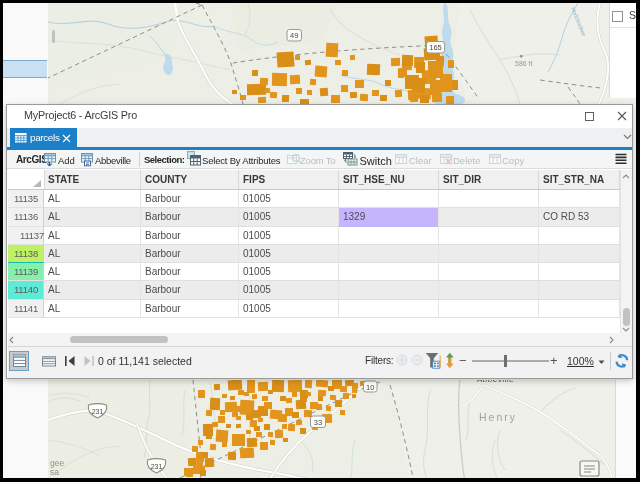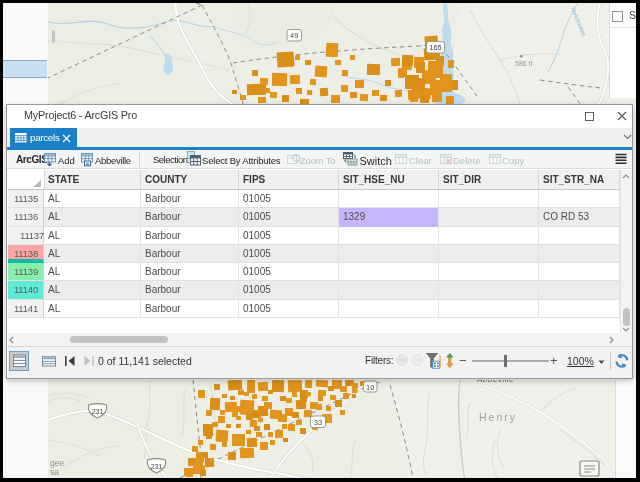--- a/index.html
+++ b/index.html
@@ -316,21 +316,21 @@
 <div class="abs" style="left:58px;top:154.5px;font-size:9.5px;font-weight:normal;color:#262626;white-space:nowrap;">Add</div>
 <svg class="abs" style="left:81px;top:153px;" width="13" height="14">
 <rect x="0.5" y="0.5" width="11" height="8.5" fill="#eef4f8" stroke="#6d94b4"></rect>
 <rect x="0.5" y="0.5" width="11" height="2.3" fill="#aac7dd" stroke="#6d94b4"></rect>
 <path d="M0.5 5.6 H11.5 M4.2 2.8 V9 M7.8 2.8 V9" stroke="#6d94b4" stroke-width="0.9"></path>
 <rect x="3.5" y="8" width="6" height="4.8" fill="#fff" stroke="#2f5f8f" stroke-width="0.9"></rect>
 <path d="M5 9.9 H8 M5 11.4 H8" stroke="#2f5f8f" stroke-width="0.8"></path>
 </svg>
 <div class="abs" style="left:95px;top:154.5px;font-size:9.5px;font-weight:normal;color:#262626;letter-spacing:-0.3px;white-space:nowrap;">Abbeville</div>
 <div class="abs" style="left:139px;top:152px;width:1px;height:15px;background:#d2d2d2;"></div>
-<div class="abs" style="left:153px;top:154px;font-size:9.5px;font-weight:normal;color:#262626;letter-spacing:-0.5px;white-space:nowrap;">Selection:</div>
+<div class="abs" style="left:144px;top:154px;font-size:9.5px;font-weight:bold;color:#262626;letter-spacing:-0.5px;white-space:nowrap;">Selection:</div>
 <svg class="abs" style="left:187px;top:151px;" width="14" height="15">
 <rect x="0.5" y="0.5" width="7" height="7" fill="#c3e4ea" stroke="#88aeb5"></rect>
 <path d="M2.5 2 L5.5 4.2 L4 4.6 L4.8 6.3 Z" fill="#fff"></path>
 <rect x="3.5" y="4.5" width="10" height="9.5" fill="#fff" stroke="#4e6373"></rect>
 <rect x="3.5" y="4.5" width="10" height="3" fill="#4e6373"></rect>
 <path d="M6.7 7.5 V14 M10.2 7.5 V14 M3.5 10.5 H13.5" stroke="#4e6373" stroke-width="1"></path>
 </svg>
 <div class="abs" style="left:202px;top:154.5px;font-size:9.5px;font-weight:normal;color:#262626;letter-spacing:-0.2px;white-space:nowrap;">Select By Attributes</div>
 <svg class="abs" style="left:287px;top:153px;" width="14" height="13" opacity="0.45">
 <rect x="0.5" y="2.5" width="9" height="8" fill="#fff" stroke="#9fb0be"></rect>
@@ -403,21 +403,21 @@
 <div class="abs" style="left:339px;top:208.3px;width:100px;height:23px;background:#c4b5fd;border-right:1px solid #e4e4e4;border-bottom:1px solid #dfdfdf;box-sizing:border-box;font-size:10px;color:#4c4c4c;line-height:18.3px;padding-left:4px;overflow:hidden;">1329</div>
 <div class="abs" style="left:439px;top:208.3px;width:100px;height:18.3px;background:#ececec;border-right:1px solid #e4e4e4;border-bottom:1px solid #dfdfdf;box-sizing:border-box;font-size:10px;color:#4c4c4c;line-height:18.3px;padding-left:4px;overflow:hidden;"></div>
 <div class="abs" style="left:539px;top:208.3px;width:81px;height:18.3px;background:#ececec;border-right:1px solid #e4e4e4;border-bottom:1px solid #dfdfdf;box-sizing:border-box;font-size:10px;color:#4c4c4c;line-height:18.3px;padding-left:4px;overflow:hidden;">CO RD 53</div>
 <div class="abs" style="left:8px;top:226.6px;width:36px;height:18.3px;background:#f1f1f1;border-right:1px solid #cfcfcf;border-bottom:1px solid #e2e2e2;box-sizing:border-box;font-size:9.5px;color:#5d5d5d;text-align:right;padding-right:5px;line-height:18.3px;letter-spacing:-0.2px;padding-left:12px;">11137</div>
 <div class="abs" style="left:44px;top:226.6px;width:97px;height:18.3px;background:#ffffff;border-right:1px solid #e4e4e4;border-bottom:1px solid #dfdfdf;box-sizing:border-box;font-size:10px;color:#4c4c4c;line-height:18.3px;padding-left:4px;overflow:hidden;">AL</div>
 <div class="abs" style="left:141px;top:226.6px;width:98px;height:18.3px;background:#ffffff;border-right:1px solid #e4e4e4;border-bottom:1px solid #dfdfdf;box-sizing:border-box;font-size:10px;color:#4c4c4c;line-height:18.3px;padding-left:4px;overflow:hidden;">Barbour</div>
 <div class="abs" style="left:239px;top:226.6px;width:100px;height:18.3px;background:#ffffff;border-right:1px solid #e4e4e4;border-bottom:1px solid #dfdfdf;box-sizing:border-box;font-size:10px;color:#4c4c4c;line-height:18.3px;padding-left:4px;overflow:hidden;">01005</div>
 <div class="abs" style="left:339px;top:226.6px;width:100px;height:18.3px;background:#ffffff;border-right:1px solid #e4e4e4;border-bottom:1px solid #dfdfdf;box-sizing:border-box;font-size:10px;color:#4c4c4c;line-height:18.3px;padding-left:4px;overflow:hidden;"></div>
 <div class="abs" style="left:439px;top:226.6px;width:100px;height:18.3px;background:#ffffff;border-right:1px solid #e4e4e4;border-bottom:1px solid #dfdfdf;box-sizing:border-box;font-size:10px;color:#4c4c4c;line-height:18.3px;padding-left:4px;overflow:hidden;"></div>
 <div class="abs" style="left:539px;top:226.6px;width:81px;height:18.3px;background:#ffffff;border-right:1px solid #e4e4e4;border-bottom:1px solid #dfdfdf;box-sizing:border-box;font-size:10px;color:#4c4c4c;line-height:18.3px;padding-left:4px;overflow:hidden;"></div>
-<div class="abs" style="left:8px;top:244.9px;width:36px;height:18.3px;background:#fca5a5;border-right:1px solid #cfcfcf;border-bottom:4px solid #14b8a6;box-sizing:border-box;font-size:9.5px;color:#5d5d5d;text-align:right;padding-right:5px;line-height:18.3px;letter-spacing:-0.2px;">11138</div>
+<div class="abs" style="left:8px;top:244.9px;width:36px;height:18.3px;background:#bef264;border-right:1px solid #cfcfcf;border-bottom:1px solid #14b8a6;box-sizing:border-box;font-size:9.5px;color:#5d5d5d;text-align:right;padding-right:5px;line-height:18.3px;letter-spacing:-0.2px;">11138</div>
 <div class="abs" style="left:44px;top:244.9px;width:97px;height:18.3px;background:#ececec;border-right:1px solid #e4e4e4;border-bottom:1px solid #dfdfdf;box-sizing:border-box;font-size:10px;color:#4c4c4c;line-height:18.3px;padding-left:4px;overflow:hidden;">AL</div>
 <div class="abs" style="left:141px;top:244.9px;width:98px;height:18.3px;background:#ececec;border-right:1px solid #e4e4e4;border-bottom:1px solid #dfdfdf;box-sizing:border-box;font-size:10px;color:#4c4c4c;line-height:18.3px;padding-left:4px;overflow:hidden;">Barbour</div>
 <div class="abs" style="left:239px;top:244.9px;width:100px;height:18.3px;background:#ececec;border-right:1px solid #e4e4e4;border-bottom:1px solid #dfdfdf;box-sizing:border-box;font-size:10px;color:#4c4c4c;line-height:18.3px;padding-left:4px;overflow:hidden;">01005</div>
 <div class="abs" style="left:339px;top:244.9px;width:100px;height:18.3px;background:#ececec;border-right:1px solid #e4e4e4;border-bottom:1px solid #dfdfdf;box-sizing:border-box;font-size:10px;color:#4c4c4c;line-height:18.3px;padding-left:4px;overflow:hidden;"></div>
 <div class="abs" style="left:439px;top:244.9px;width:100px;height:18.3px;background:#ececec;border-right:1px solid #e4e4e4;border-bottom:1px solid #dfdfdf;box-sizing:border-box;font-size:10px;color:#4c4c4c;line-height:18.3px;padding-left:4px;overflow:hidden;"></div>
 <div class="abs" style="left:539px;top:244.9px;width:81px;height:18.3px;background:#ececec;border-right:1px solid #e4e4e4;border-bottom:1px solid #dfdfdf;box-sizing:border-box;font-size:10px;color:#4c4c4c;line-height:18.3px;padding-left:4px;overflow:hidden;"></div>
 <div class="abs" style="left:8px;top:263.1px;width:36px;height:18.3px;background:#86efac;border-right:1px solid #cfcfcf;border-bottom:1px solid #e2e2e2;box-sizing:border-box;font-size:9.5px;color:#5d5d5d;text-align:right;padding-right:5px;line-height:18.3px;letter-spacing:-0.2px;">11139</div>
 <div class="abs" style="left:44px;top:263.1px;width:97px;height:18.3px;background:#ffffff;border-right:1px solid #e4e4e4;border-bottom:1px solid #dfdfdf;box-sizing:border-box;font-size:10px;color:#4c4c4c;line-height:18.3px;padding-left:4px;overflow:hidden;">AL</div>
 <div class="abs" style="left:141px;top:263.1px;width:98px;height:18.3px;background:#ffffff;border-right:1px solid #e4e4e4;border-bottom:1px solid #dfdfdf;box-sizing:border-box;font-size:10px;color:#4c4c4c;line-height:18.3px;padding-left:4px;overflow:hidden;">Barbour</div>
 <div class="abs" style="left:239px;top:263.1px;width:100px;height:18.3px;background:#ffffff;border-right:1px solid #e4e4e4;border-bottom:1px solid #dfdfdf;box-sizing:border-box;font-size:10px;color:#4c4c4c;line-height:18.3px;padding-left:4px;overflow:hidden;">01005</div>

